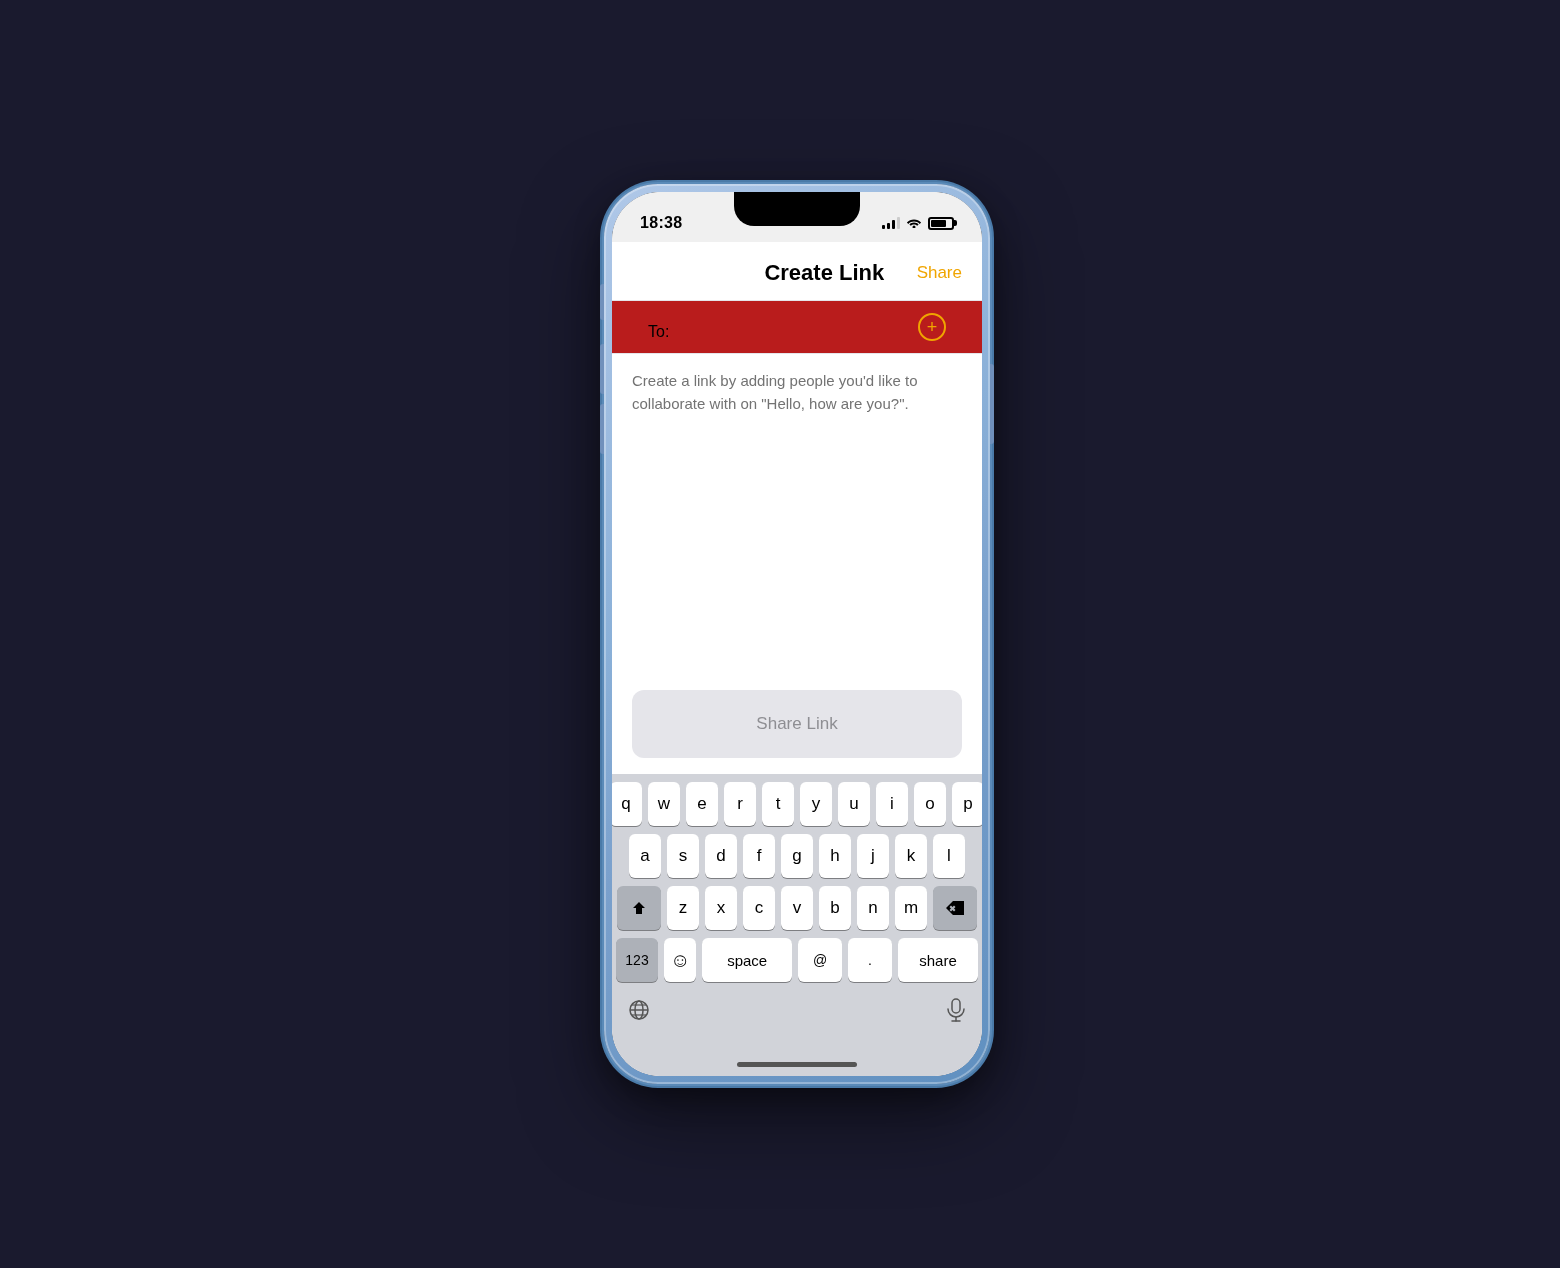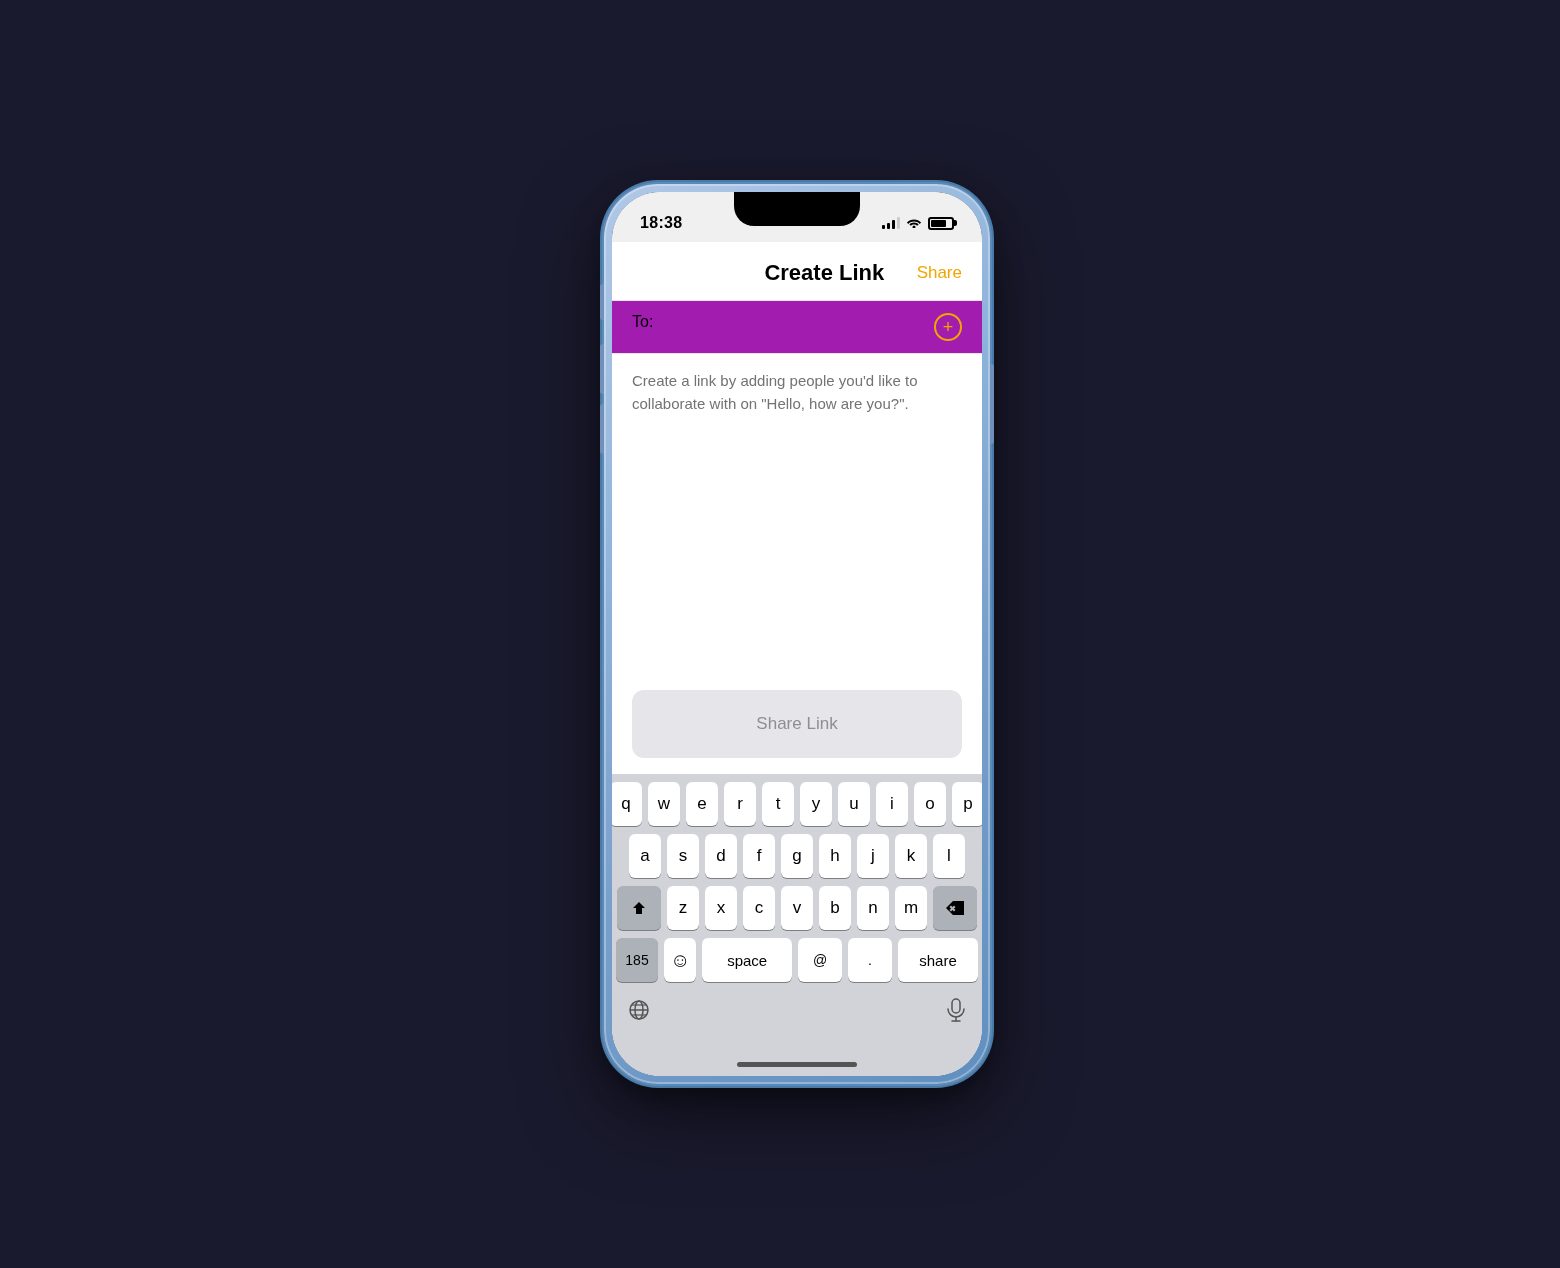--- a/index.html
+++ b/index.html
@@ -188,24 +188,24 @@
       font-weight: 400;
       cursor: pointer;
       background: none;
       border: none;
       padding: 0;
     }
 
     
     .to-field {
       display: flex;
-      align-items: flex-start;
-      padding: 12px 20px;
+      align-items: flex-end;
+      padding: 12px 36px;
       border-bottom: 1px solid #e5e5ea;
-      background: #a21caf;
+      background: #b91c1c;
     }
 
     .to-label {
       font-size: 16px;
       color: #000;
       margin-right: 8px;
     }
 
     .to-input {
       flex: 1;
@@ -501,21 +501,21 @@
               <div class="key">n</div>
               <div class="key">m</div>
               <div class="key dark wide">
                 <svg width="18" height="14" viewBox="0 0 18 14">
                   <path d="M7 0L0 7l7 7h11V0H7zm1 10.5L6.5 9 5 10.5l-1.5-1.5L5 7.5 3.5 6 5 4.5l1.5 1.5L8 4.5 9.5 6 8 7.5 9.5 9 8 10.5z" fill="#000"></path>
                 </svg>
               </div>
             </div>
 
             <div class="key-row">
-              <div class="key dark wide" style="min-width:42px; font-size:14px;">185</div>
+              <div class="key dark wide" style="min-width:42px; font-size:14px;">123</div>
               <div class="key emoji">☺</div>
               <div class="key space">space</div>
               <div class="key wide">@</div>
               <div class="key wide">.</div>
               <div class="key return">share</div>
             </div>
 
           </div>
 
           <div class="keyboard-bottom">

